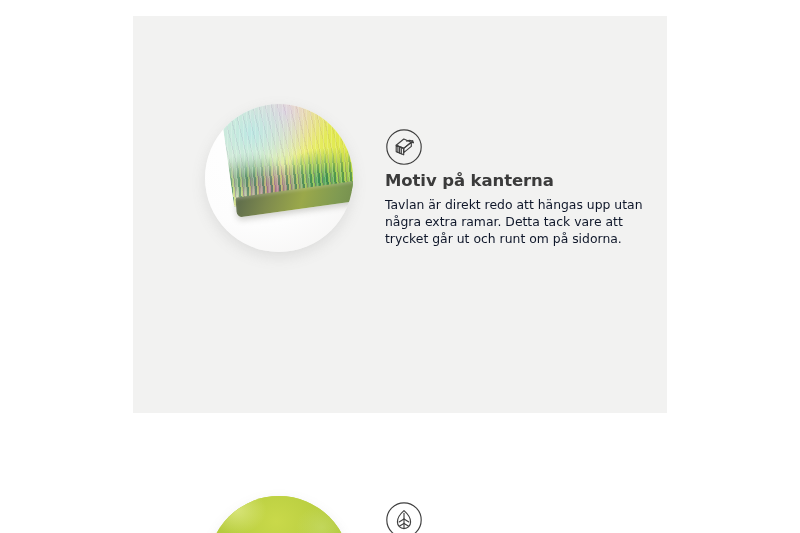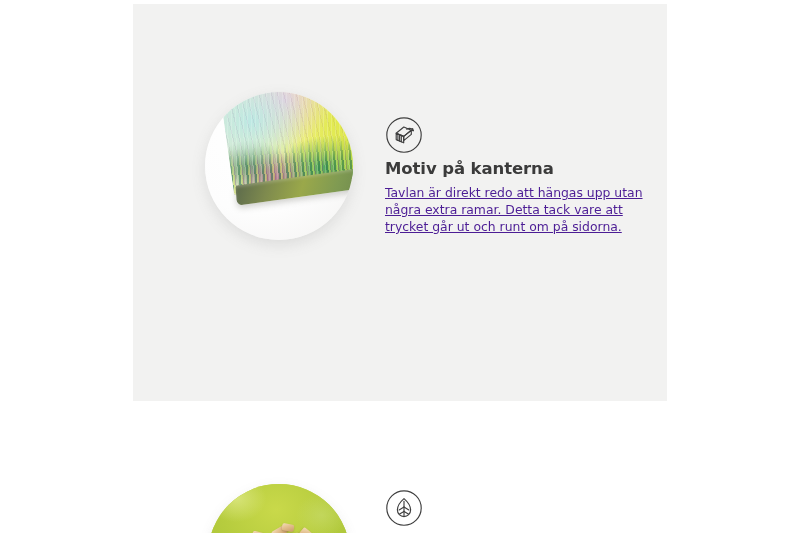--- a/index.html
+++ b/index.html
@@ -16,21 +16,21 @@
   #stage {
     position: relative;
     width: 800px;
     height: 533px;
     background: #ffffff;
   }
   
   #panel {
     position: absolute;
     left: 133px;
-    top: 4px;
+    top: 16px;
     width: 534px;
     height: 397px;
     background: #f2f2f1;
   }
 
   
   .feature {
     position: absolute;
   }
   #feature-canvas { left: 0px;  top: 0px;   width: 534px; height: 266px; }
@@ -228,23 +228,22 @@
     color: #3b3b3b;
     letter-spacing: -0.1px;
     white-space: nowrap;
   }
   .feature-body {
     position: absolute;
     font-family: "DejaVu Sans", "Liberation Sans", sans-serif;
     font-size: 12.4px;
     font-weight: 400;
     line-height: 17px;
-    color: #4c1d95;
+    color: #0f172a;
     width: 280px;
-    text-decoration: underline;
   }
   #title-edges { left: 252px; top: 155px; }
   #body-edges  { left: 252px; top: 180px; }
   #title-eco   { left: 252px; top: 334px; }
 </style>
 </head>
 <body>
 
 <div id="stage">
 

